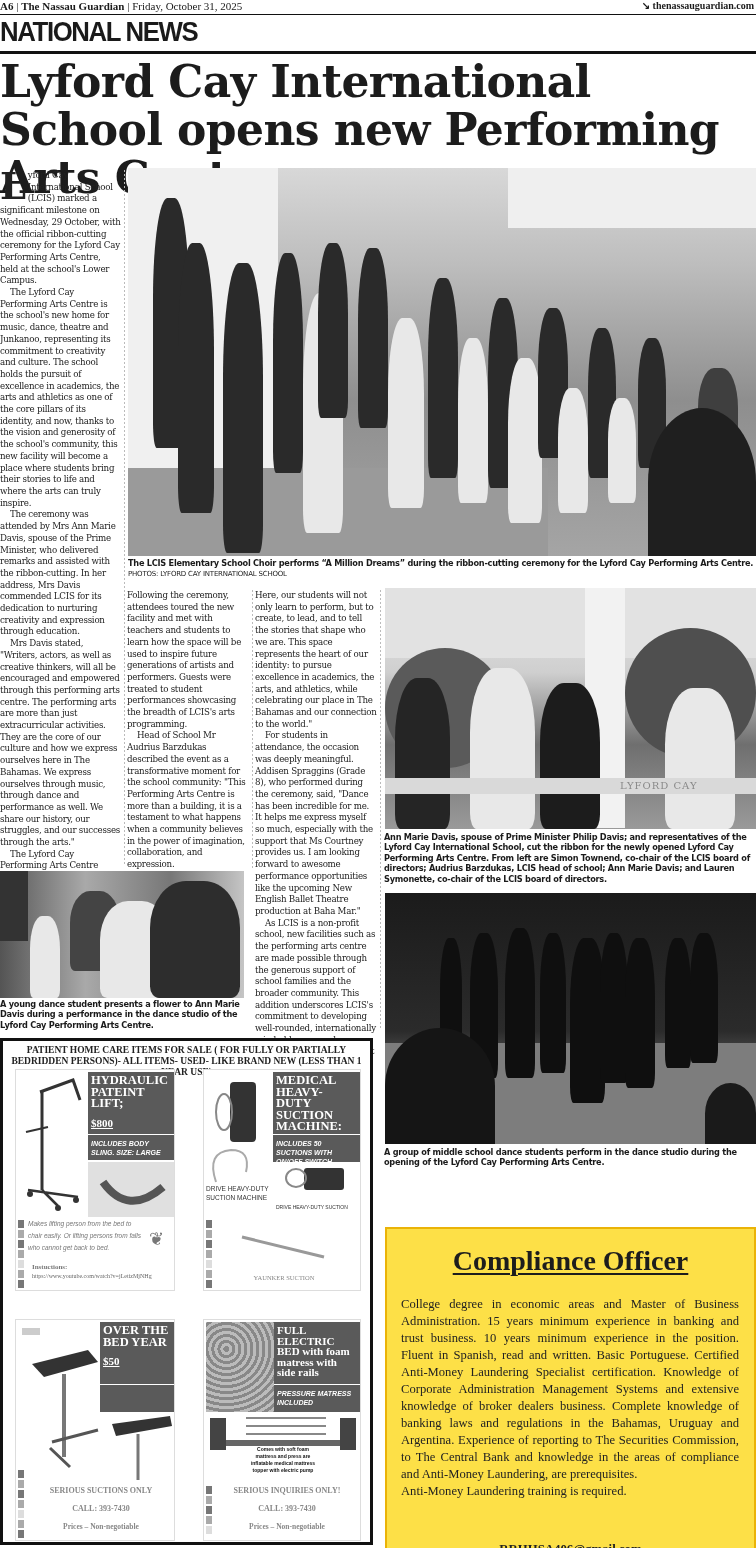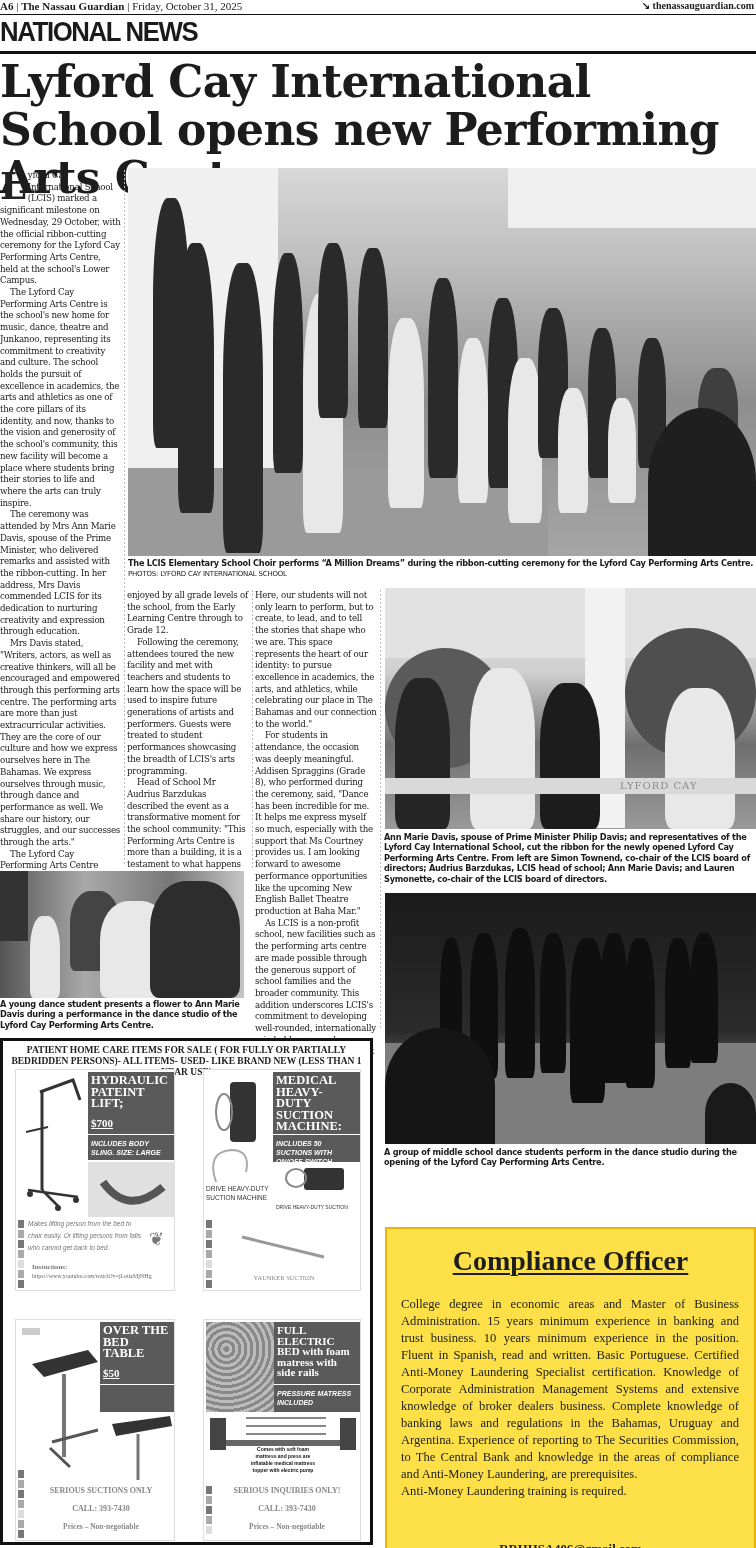--- a/index.html
+++ b/index.html
@@ -112,21 +112,20 @@
   <div class="fig" style="left:460px;top:160px;width:28px;height:150px;"></div>
   <div class="fig light" style="left:480px;top:230px;width:28px;height:105px;"></div>
   <div class="fig" style="left:510px;top:170px;width:28px;height:130px;"></div>
   <div class="fig" style="left:570px;top:200px;width:40px;height:100px;background:#3f3f3f;"></div>
   <div class="fig" style="left:520px;top:240px;width:108px;height:148px;background:#1f1f1f;border-radius:50% 50% 0 0;"></div>
 </div>
 <div class="abs caption" style="left:128px; top:558px; width:628px; white-space:nowrap;">The LCIS Elementary School Choir performs “A Million Dreams” during the ribbon-cutting ceremony for the Lyford Cay Performing Arts Centre.</div>
 <div class="abs credit" style="left:128px; top:570px;">PHOTOS: LYFORD CAY INTERNATIONAL SCHOOL</div>
 
 <div class="abs col col2">
-  <p>enjoyed by all grade levels of the school, from the Early Learning Centre through to Grade 12.</p>
   <p>Following the ceremony, attendees toured the new facility and met with teachers and students to learn how the space will be used to inspire future generations of artists and performers. Guests were treated to student performances showcasing the breadth of LCIS's arts programming.</p>
   <p>Head of School Mr Audrius Barzdukas described the event as a transformative moment for the school community: "This Performing Arts Centre is more than a building, it is a testament to what happens when a community believes in the power of imagination, collaboration, and expression.</p>
 </div>
 <div class="abs vrule" style="left:252px; top:590px; height:278px;"></div>
 
 <div class="abs col col3">
   <p>Here, our students will not only learn to perform, but to create, to lead, and to tell the stories that shape who we are. This space represents the heart of our identity: to pursue excellence in academics, the arts, and athletics, while celebrating our place in The Bahamas and our connection to the world."</p>
   <p>For students in attendance, the occasion was deeply meaningful. Addisen Spraggins (Grade 8), who performed during the ceremony, said, "Dance has been incredible for me. It helps me express myself so much, especially with the support that Ms Courtney provides us. I am looking forward to awesome performance opportunities like the upcoming New English Ballet Theatre production at Baha Mar."</p>
   <p>As LCIS is a non-profit school, new facilities such as the performing arts centre are made possible through the generous support of school families and the broader community. This addition underscores LCIS's commitment to developing well-rounded, internationally minded learners who use creativity to make an impact both in The Bahamas and globally.</p>
 </div>
@@ -179,21 +178,21 @@
       <svg width="68" height="143" viewBox="0 0 68 143">
         <path d="M22 20 L55 8 L62 28" stroke="#333" stroke-width="3" fill="none"></path>
         <path d="M24 20 L24 118" stroke="#333" stroke-width="3"></path>
         <path d="M8 60 L30 55" stroke="#333" stroke-width="2"></path>
         <path d="M10 118 L60 125 M24 118 L40 134" stroke="#333" stroke-width="2.5"></path>
         <circle cx="12" cy="122" r="3" fill="#333"></circle>
           <circle cx="58" cy="128" r="3" fill="#333"></circle>
           <circle cx="40" cy="136" r="3" fill="#333"></circle>
       </svg>
     </div>
-    <div class="ad-title" style="left:72px;top:2px;width:86px;height:62px;"><span>HYDRAULIC PATEINT LIFT;</span><span class="ad-price">$700</span></div>
+    <div class="ad-title" style="left:72px;top:2px;width:86px;height:62px;"><span>HYDRAULIC PATEINT LIFT;</span><span class="ad-price">$800</span></div>
     <div class="ad-note" style="left:72px;top:65px;width:86px;height:25px;">INCLUDES BODY SLING. SIZE: LARGE</div>
     <div class="ad-img" style="left:72px;top:92px;width:86px;height:55px;background:#e0e0e0;">
       <svg width="86" height="55" viewBox="0 0 86 55">
           <path d="M15 20 Q40 55 75 25" stroke="#555" stroke-width="8" fill="none"></path>
         </svg>
     </div>
     <div class="swatches" style="left:2px;top:150px;">
         <i></i>
         <i></i>
         <i></i>
@@ -244,21 +243,21 @@
 
   <div class="ad-card" style="left:12px; top:278px; width:160px; height:222px;">
     <div class="ad-img" style="left:2px;top:2px;width:82px;height:150px;background:#fff;">
       <svg width="82" height="150" viewBox="0 0 82 150">
         <rect x="4" y="6" width="18" height="7" fill="#ccc"></rect>
         <path d="M14 42 L70 28 L80 40 L26 55 Z" fill="#333"></path>
         <path d="M46 52 L46 135" stroke="#777" stroke-width="4"></path>
         <path d="M34 120 L80 108 M32 126 L52 145" stroke="#555" stroke-width="3"></path>
       </svg>
     </div>
-    <div class="ad-title" style="left:84px;top:2px;width:74px;height:62px;"><span>OVER THE BED TABLE</span><span class="ad-price">$50</span></div>
+    <div class="ad-title" style="left:84px;top:2px;width:74px;height:62px;"><span>OVER THE BED YEAR</span><span class="ad-price">$50</span></div>
     <div class="ad-note" style="left:84px;top:65px;width:74px;height:27px;"></div>
     <div class="ad-img" style="left:84px;top:94px;width:74px;height:70px;background:#fff;">
       <svg width="74" height="70" viewBox="0 0 74 70">
           <path d="M12 10 L70 2 L72 12 L16 22 Z" fill="#333"></path>
           <path d="M38 20 L38 66" stroke="#777" stroke-width="3"></path>
         </svg>
     </div>
     <div class="swatches" style="left:2px;top:150px;">
         <i></i>
         <i></i>

